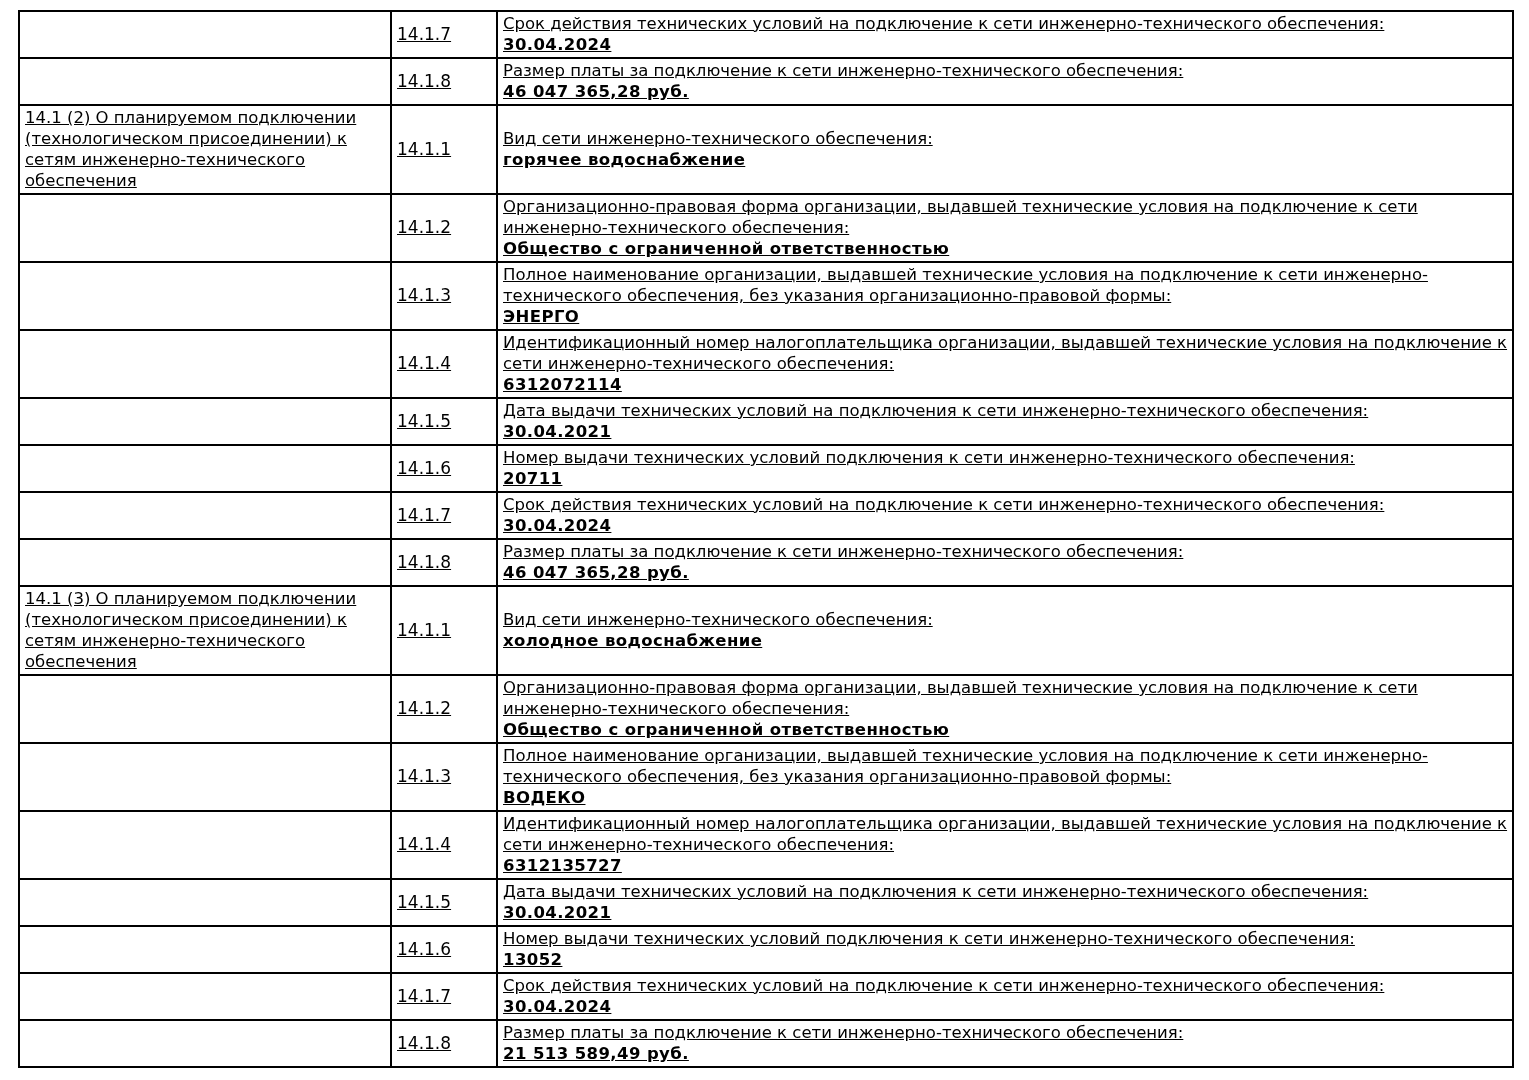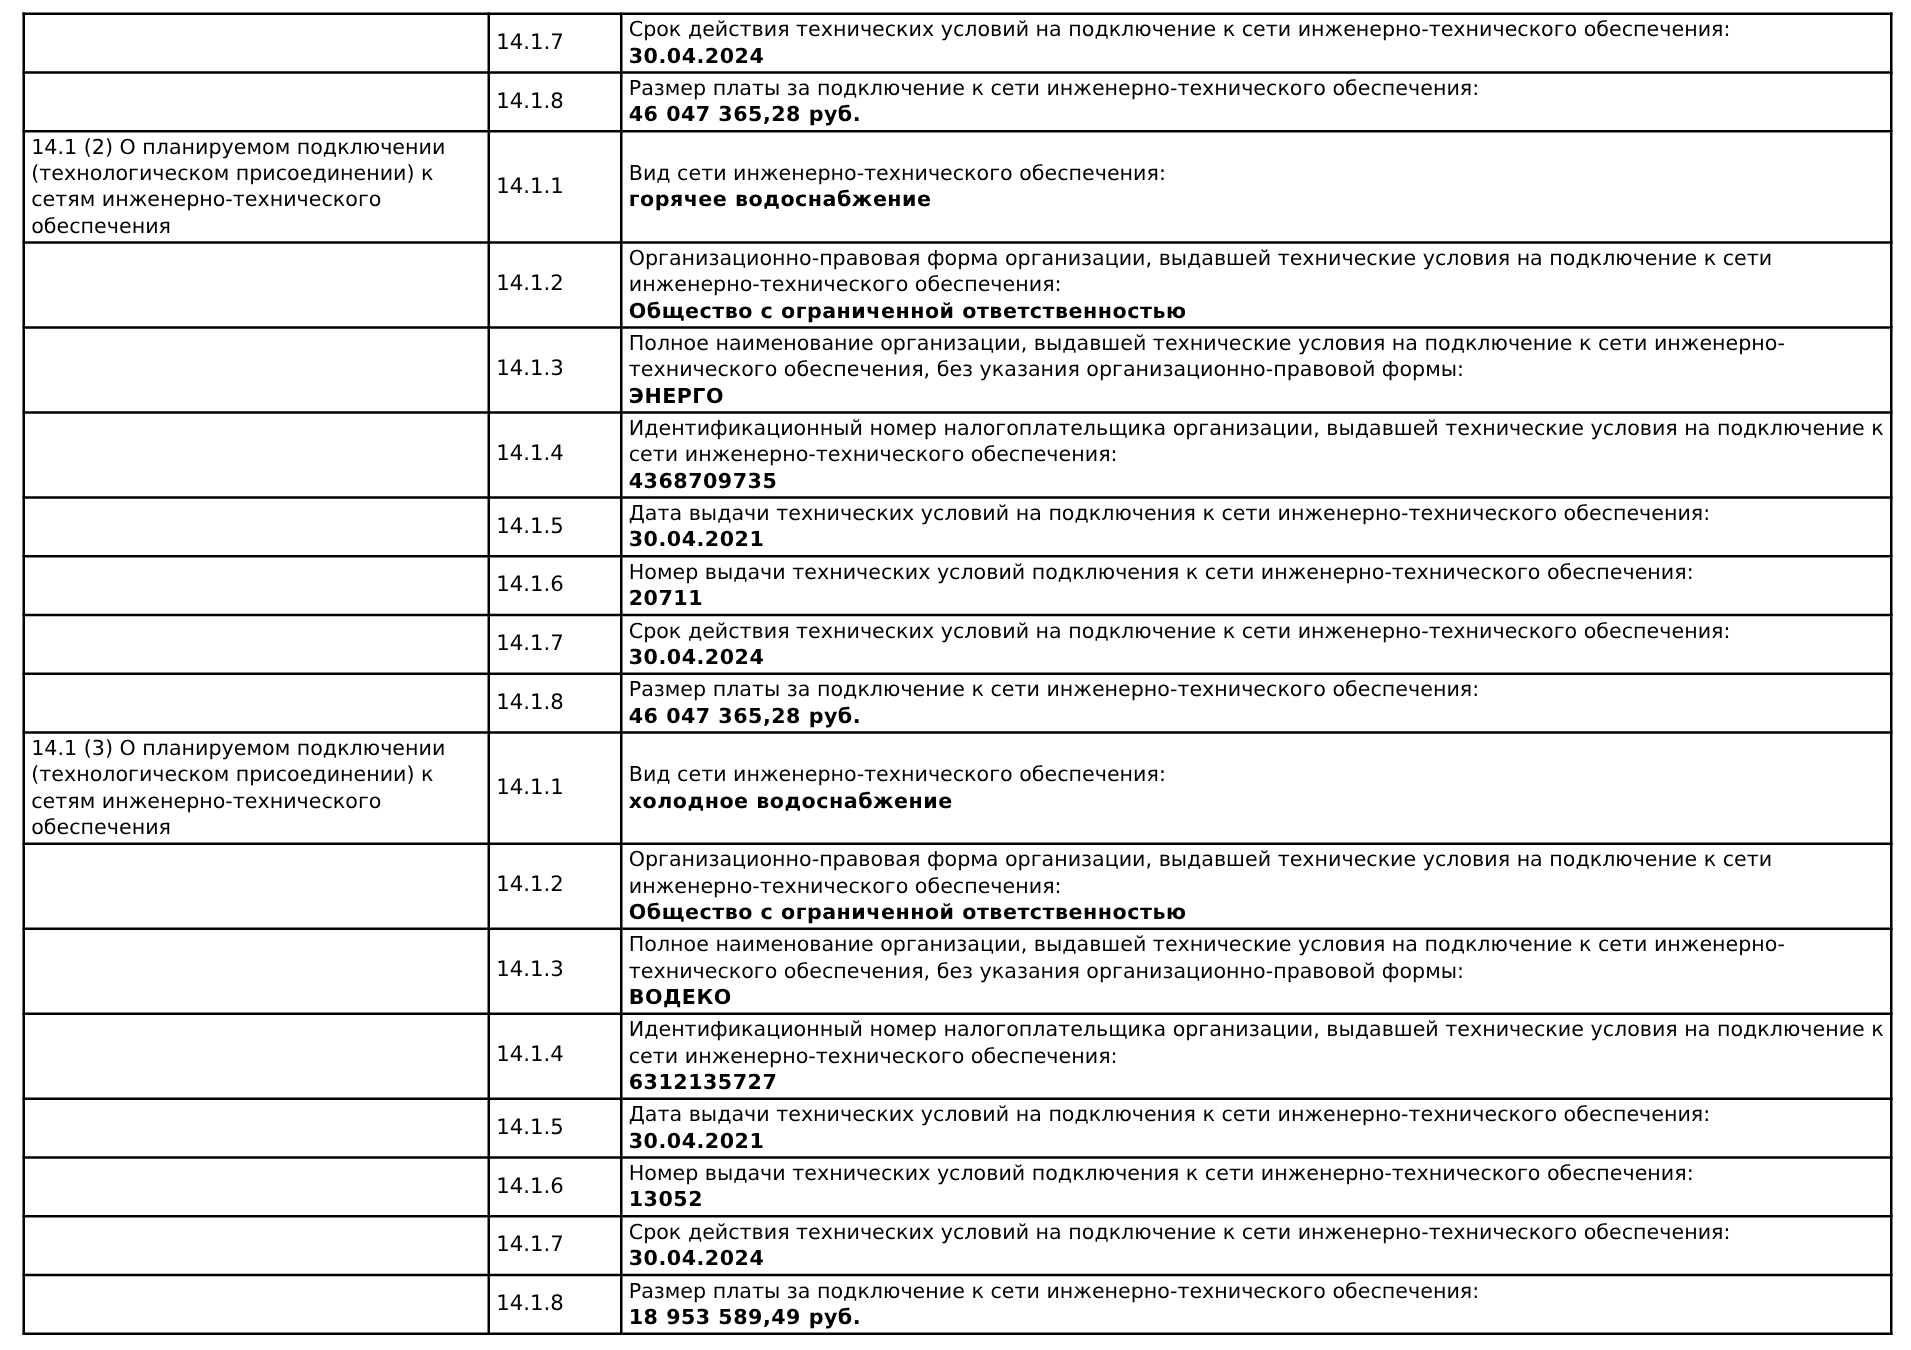--- a/index.html
+++ b/index.html
@@ -13,20 +13,21 @@
     font-family: "DejaVu Sans", "Liberation Sans", sans-serif;
     color: #000000;
   }
   table.decl {
     border-collapse: collapse;
     table-layout: fixed;
     width: 1494px;
     margin: 10px 0 0 18px;
     font-size: 16.5px;
     line-height: 21px;
+    text-decoration: underline;
   }
   table.decl td {
     border: 2px solid #000000;
     padding: 1px 4px 2px 5px;
     vertical-align: middle;
     overflow: hidden;
   }
   td.section-cell {
     vertical-align: top;
     padding-top: 2px;
@@ -91,21 +92,21 @@
         <td class="content-cell">
           <div class="field-label">Полное наименование организации, выдавшей технические условия на подключение к сети инженерно-технического обеспечения, без указания организационно-правовой формы:</div>
           <div class="field-value">ЭНЕРГО</div>
         </td>
       </tr>
       <tr style="height: 64px;">
         <td class="section-cell"></td>
         <td class="code-cell">14.1.4</td>
         <td class="content-cell">
           <div class="field-label">Идентификационный номер налогоплательщика организации, выдавшей технические условия на подключение к сети инженерно-технического обеспечения:</div>
-          <div class="field-value">4368709735</div>
+          <div class="field-value">6312072114</div>
         </td>
       </tr>
       <tr style="height: 44px;">
         <td class="section-cell"></td>
         <td class="code-cell">14.1.5</td>
         <td class="content-cell">
           <div class="field-label">Дата выдачи технических условий на подключения к сети инженерно-технического обеспечения:</div>
           <div class="field-value">30.04.2021</div>
         </td>
       </tr>
@@ -187,17 +188,17 @@
         <td class="content-cell">
           <div class="field-label">Срок действия технических условий на подключение к сети инженерно-технического обеспечения:</div>
           <div class="field-value">30.04.2024</div>
         </td>
       </tr>
       <tr style="height: 44px;">
         <td class="section-cell"></td>
         <td class="code-cell">14.1.8</td>
         <td class="content-cell">
           <div class="field-label">Размер платы за подключение к сети инженерно-технического обеспечения:</div>
-          <div class="field-value">18 953 589,49 руб.</div>
+          <div class="field-value">21 513 589,49 руб.</div>
         </td>
       </tr>
     </tbody>
 </table>
 
 </body></html>

